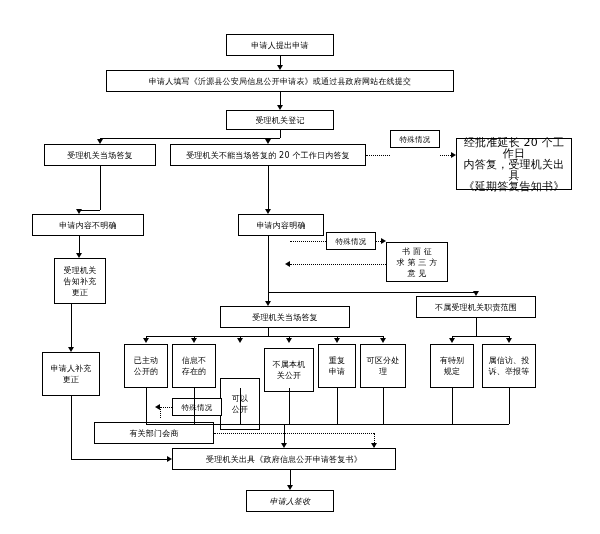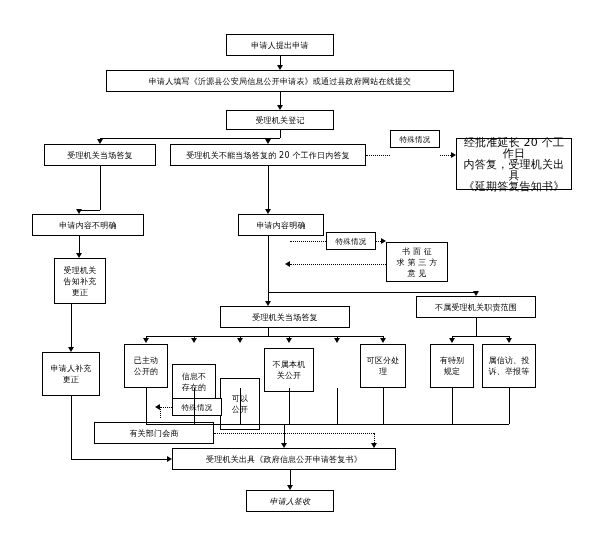--- a/index.html
+++ b/index.html
@@ -102,29 +102,31 @@
 求 第 三 方
 意 见</div>
 
   <div class="node" style="left:220px; top:306px; width:130px; height:22px;">受理机关当场答复</div>
 
   <div class="node" style="left:416px; top:296px; width:120px; height:22px;">不属受理机关职责范围</div>
 
   <div class="node" style="left:124px; top:344px; width:44px; height:44px;">已主动
 公开的</div>
 
-  <div class="node" style="left:172px; top:344px; width:44px; height:36px;margin-top:20px;">信息不
+  <div class="node" style="left:172px; top:344px; width:44px; height:44px;">信息不
 存在的</div>
 
   <div class="node" style="left:220px; top:344px; width:40px; height:52px;margin-top:34px;">可以
 公开</div>
 
   <div class="node" style="left:264px; top:348px; width:50px; height:44px;">不属本机
 关公开</div>
 
+  <div class="node" style="left:318px; top:344px; width:38px; height:44px;">重复
+申请</div>
 
   <div class="node" style="left:360px; top:344px; width:46px; height:44px;">可区分处
 理</div>
 
   <div class="node" style="left:430px; top:344px; width:44px; height:44px;">有特别
 规定</div>
 
   <div class="node" style="left:482px; top:344px; width:54px; height:44px;">属信访、投
 诉、举报等</div>
 

